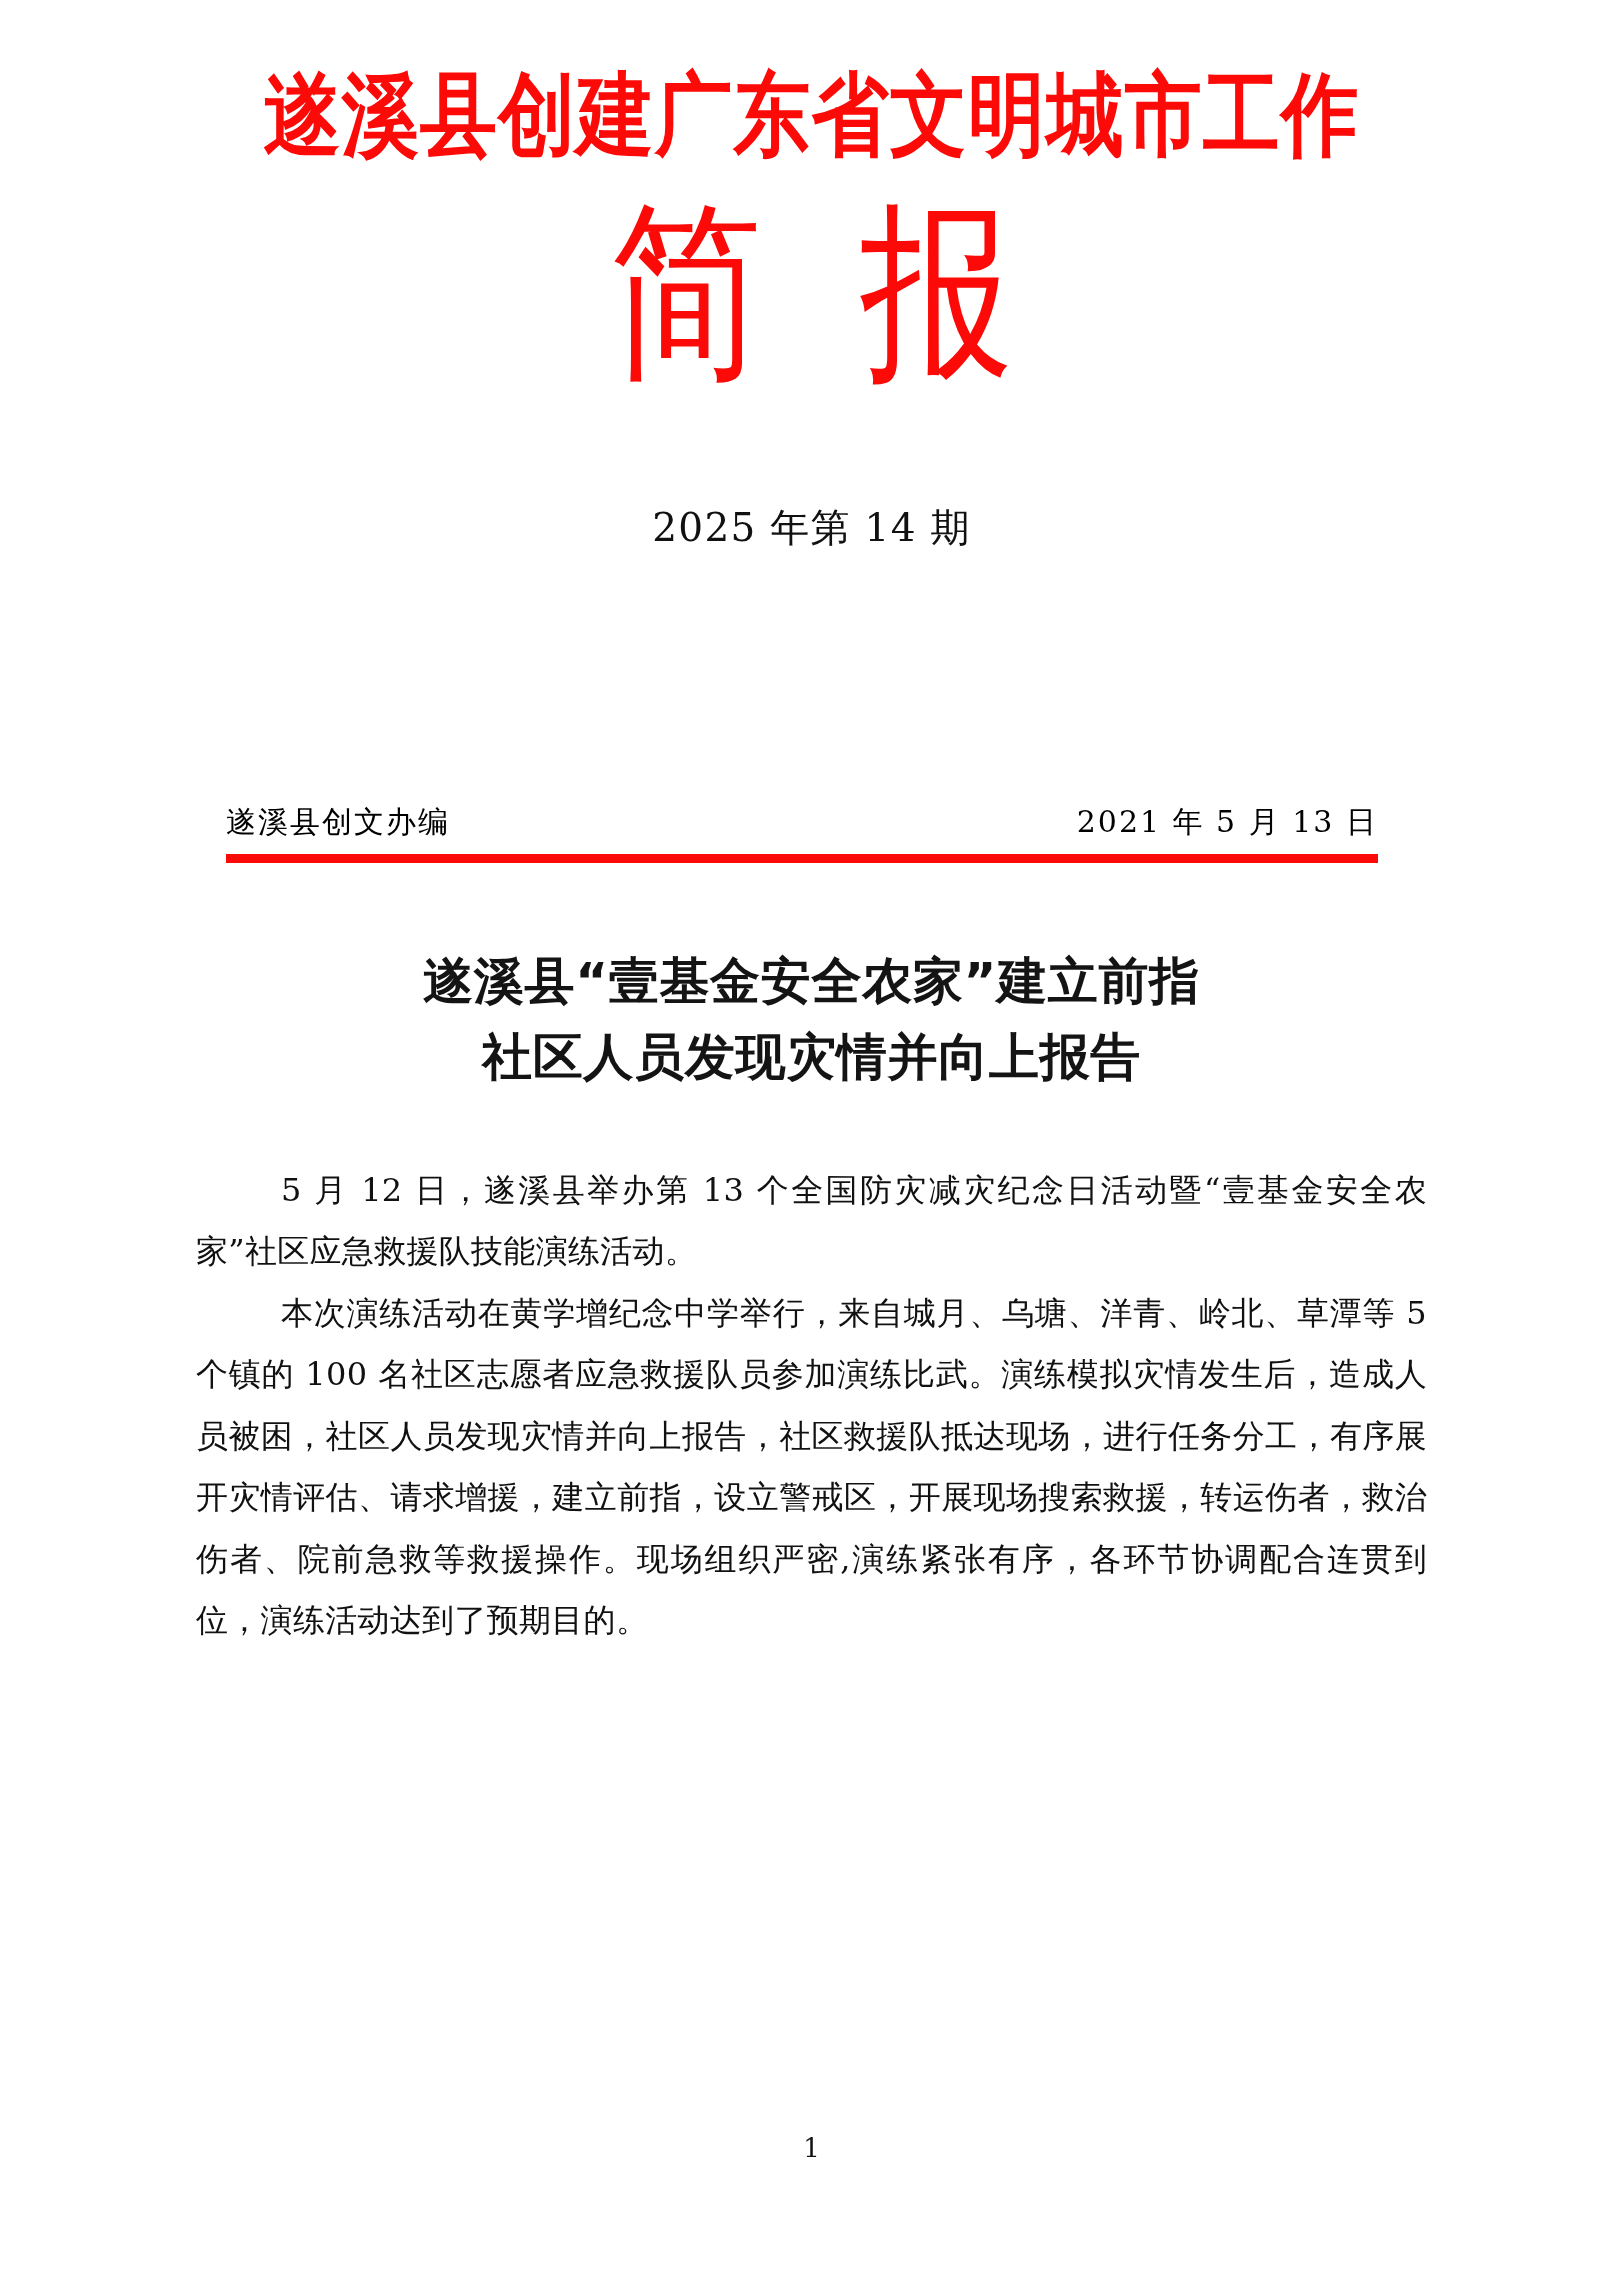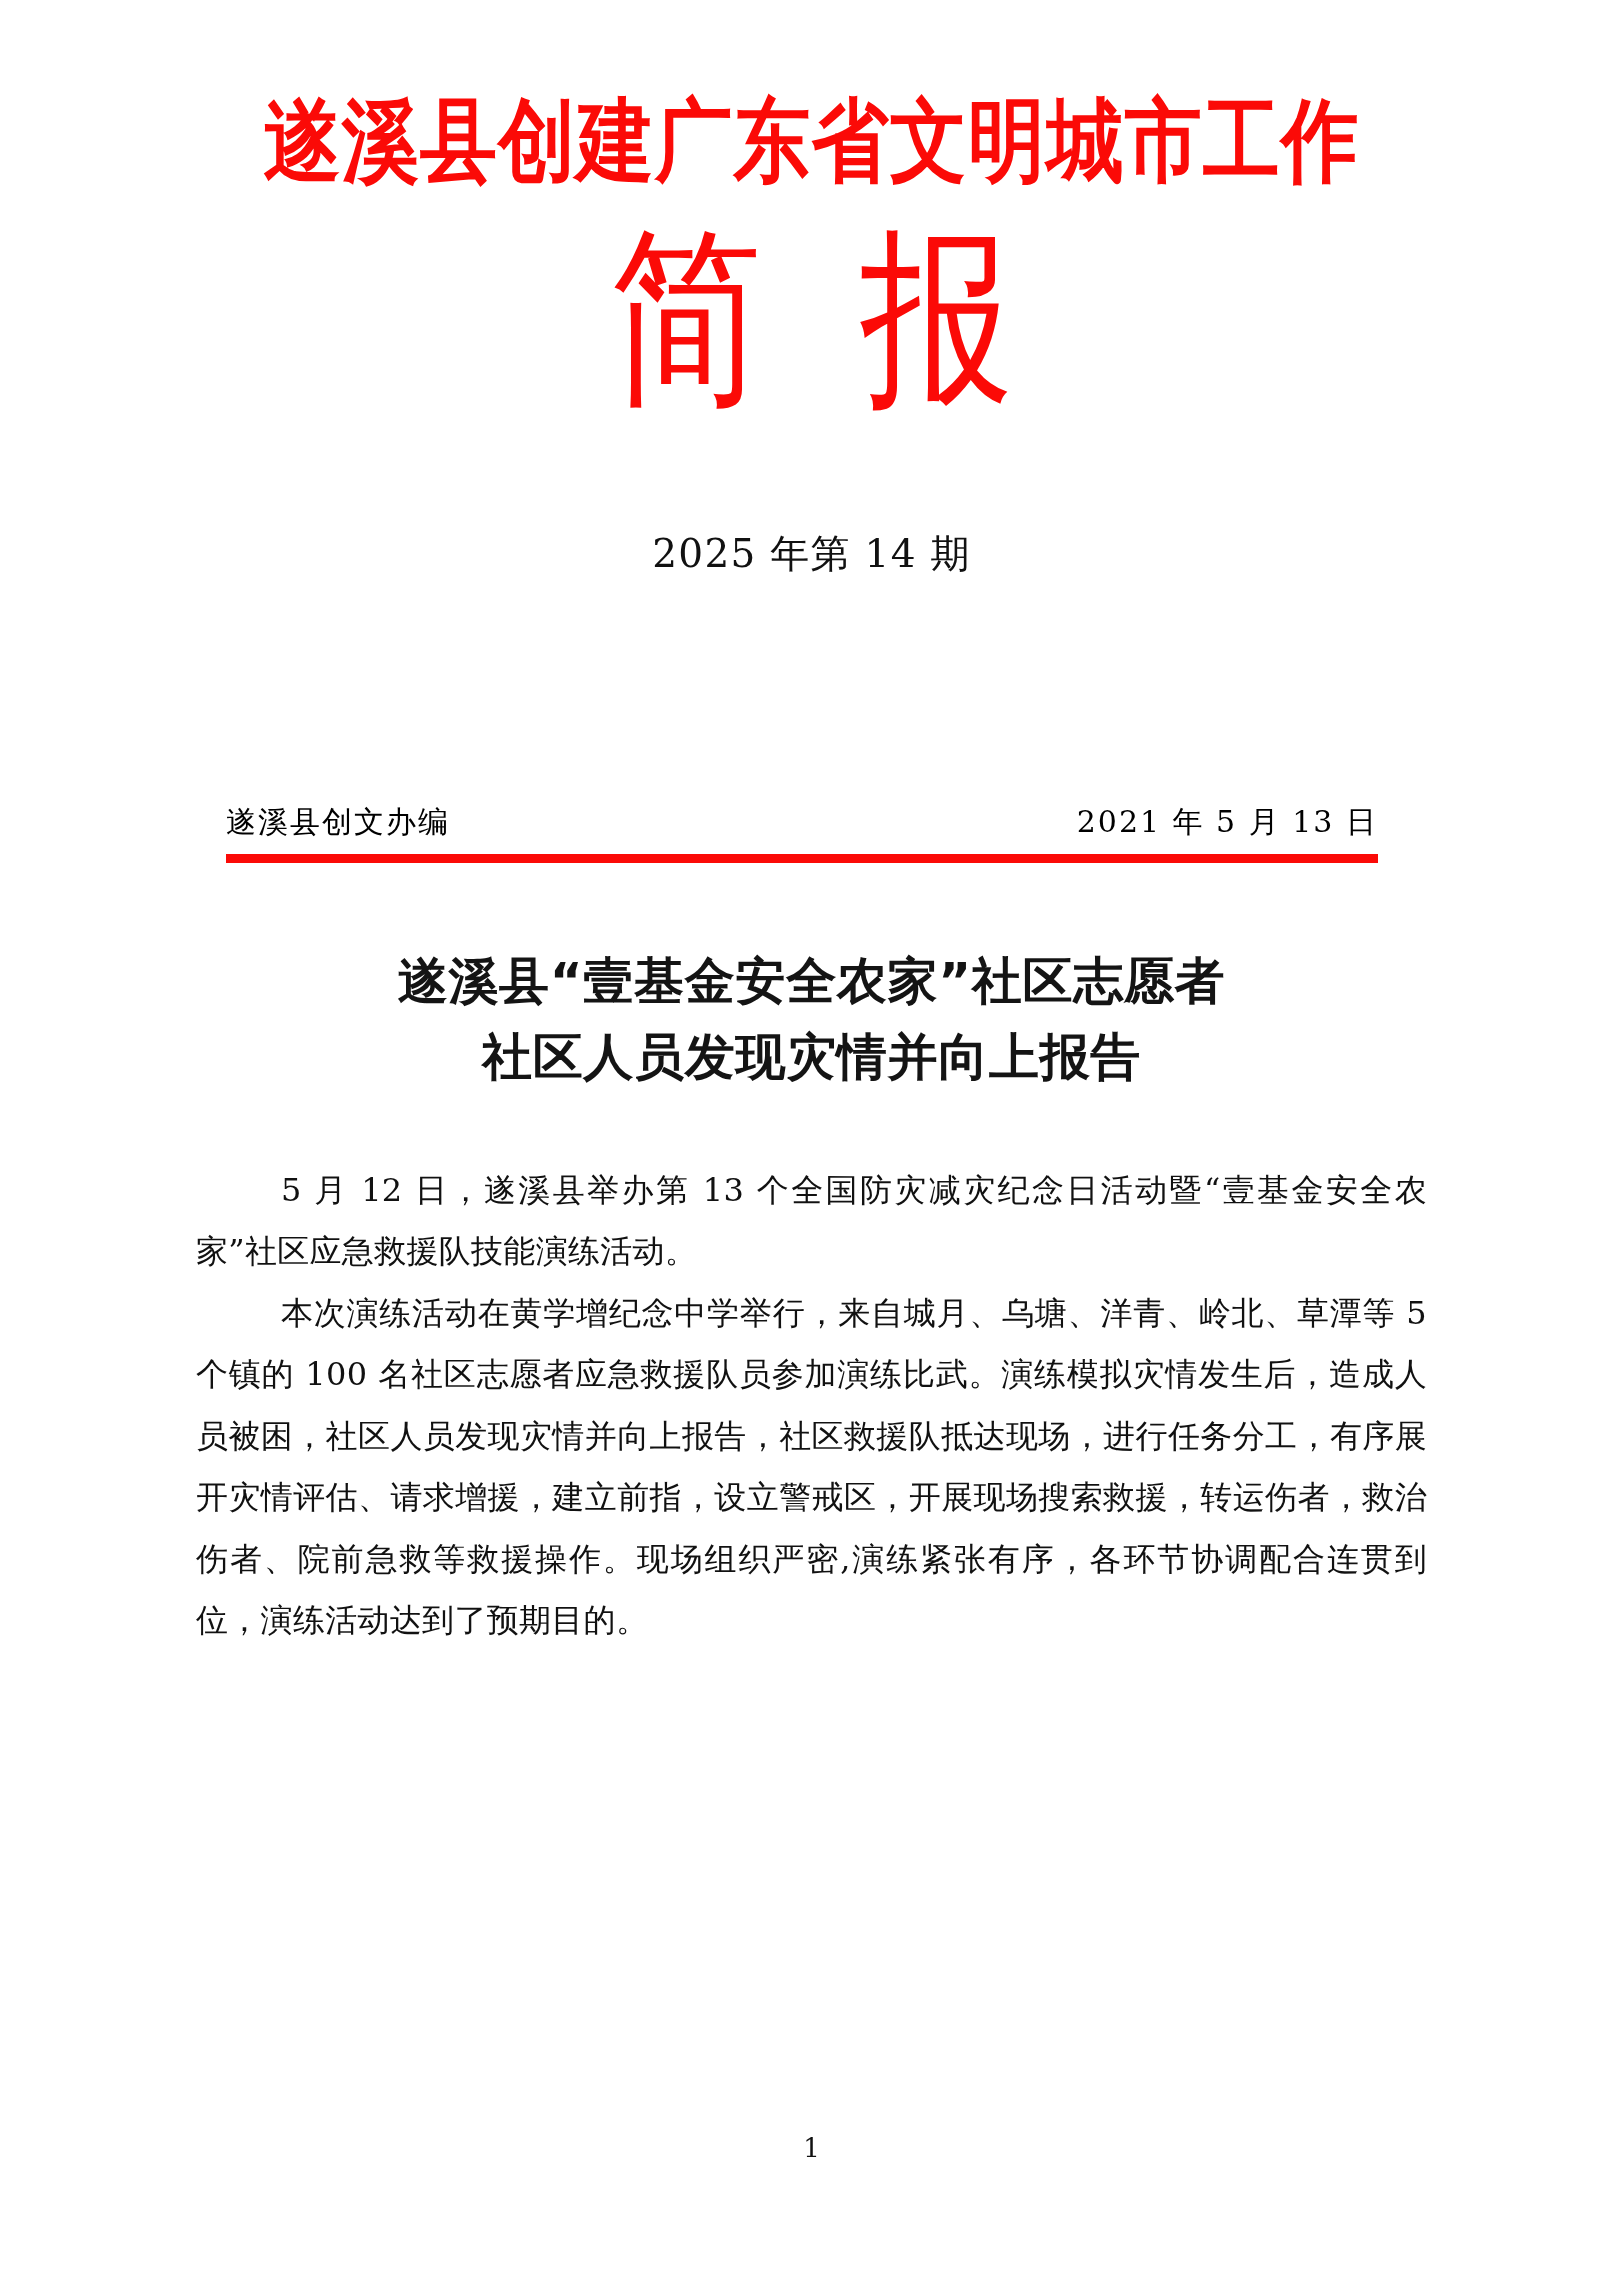--- a/index.html
+++ b/index.html
@@ -19,21 +19,21 @@
 
   .page {
     position: relative;
     width: 1623px;
     height: 2295px;
     box-sizing: border-box;
   }
 
   
   .masthead {
-    padding-top: 95px;
+    padding-top: 69px;
     text-align: center;
   }
 
   .masthead-title {
     color: #fb0a07;
     font-family: "DejaVu Sans", "Liberation Sans", sans-serif;
     font-weight: 700;
     font-size: 77px;
     line-height: 1.0;
     letter-spacing: 1.3px;
@@ -152,21 +152,21 @@
 
   <div class="imprint">
     <div class="imprint-left">遂溪县创文办编</div>
     <div class="imprint-right">2021 年 5 月 13 日</div>
   </div>
 
   <div class="red-rule"></div>
 
   <div class="article">
     <div class="article-headline">
-      <div>遂溪县“壹基金安全农家”社区志愿者</div>
+      <div>遂溪县“壹基金安全农家”建立前指</div>
       <div>社区人员发现灾情并向上报告</div>
     </div>
 
     <div class="article-body">
       <p>5 月 12 日，遂溪县举办第 13 个全国防灾减灾纪念日活动暨“壹基金安全农家”社区应急救援队技能演练活动。</p>
       <p>本次演练活动在黄学增纪念中学举行，来自城月、乌塘、洋青、岭北、草潭等 5 个镇的 100 名社区志愿者应急救援队员参加演练比武。演练模拟灾情发生后，造成人员被困，社区人员发现灾情并向上报告，社区救援队抵达现场，进行任务分工，有序展开灾情评估、请求增援，建立前指，设立警戒区，开展现场搜索救援，转运伤者，救治伤者、院前急救等救援操作。现场组织严密,演练紧张有序，各环节协调配合连贯到位，演练活动达到了预期目的。</p>
     </div>
   </div>
 
   <div class="page-number">1</div>

